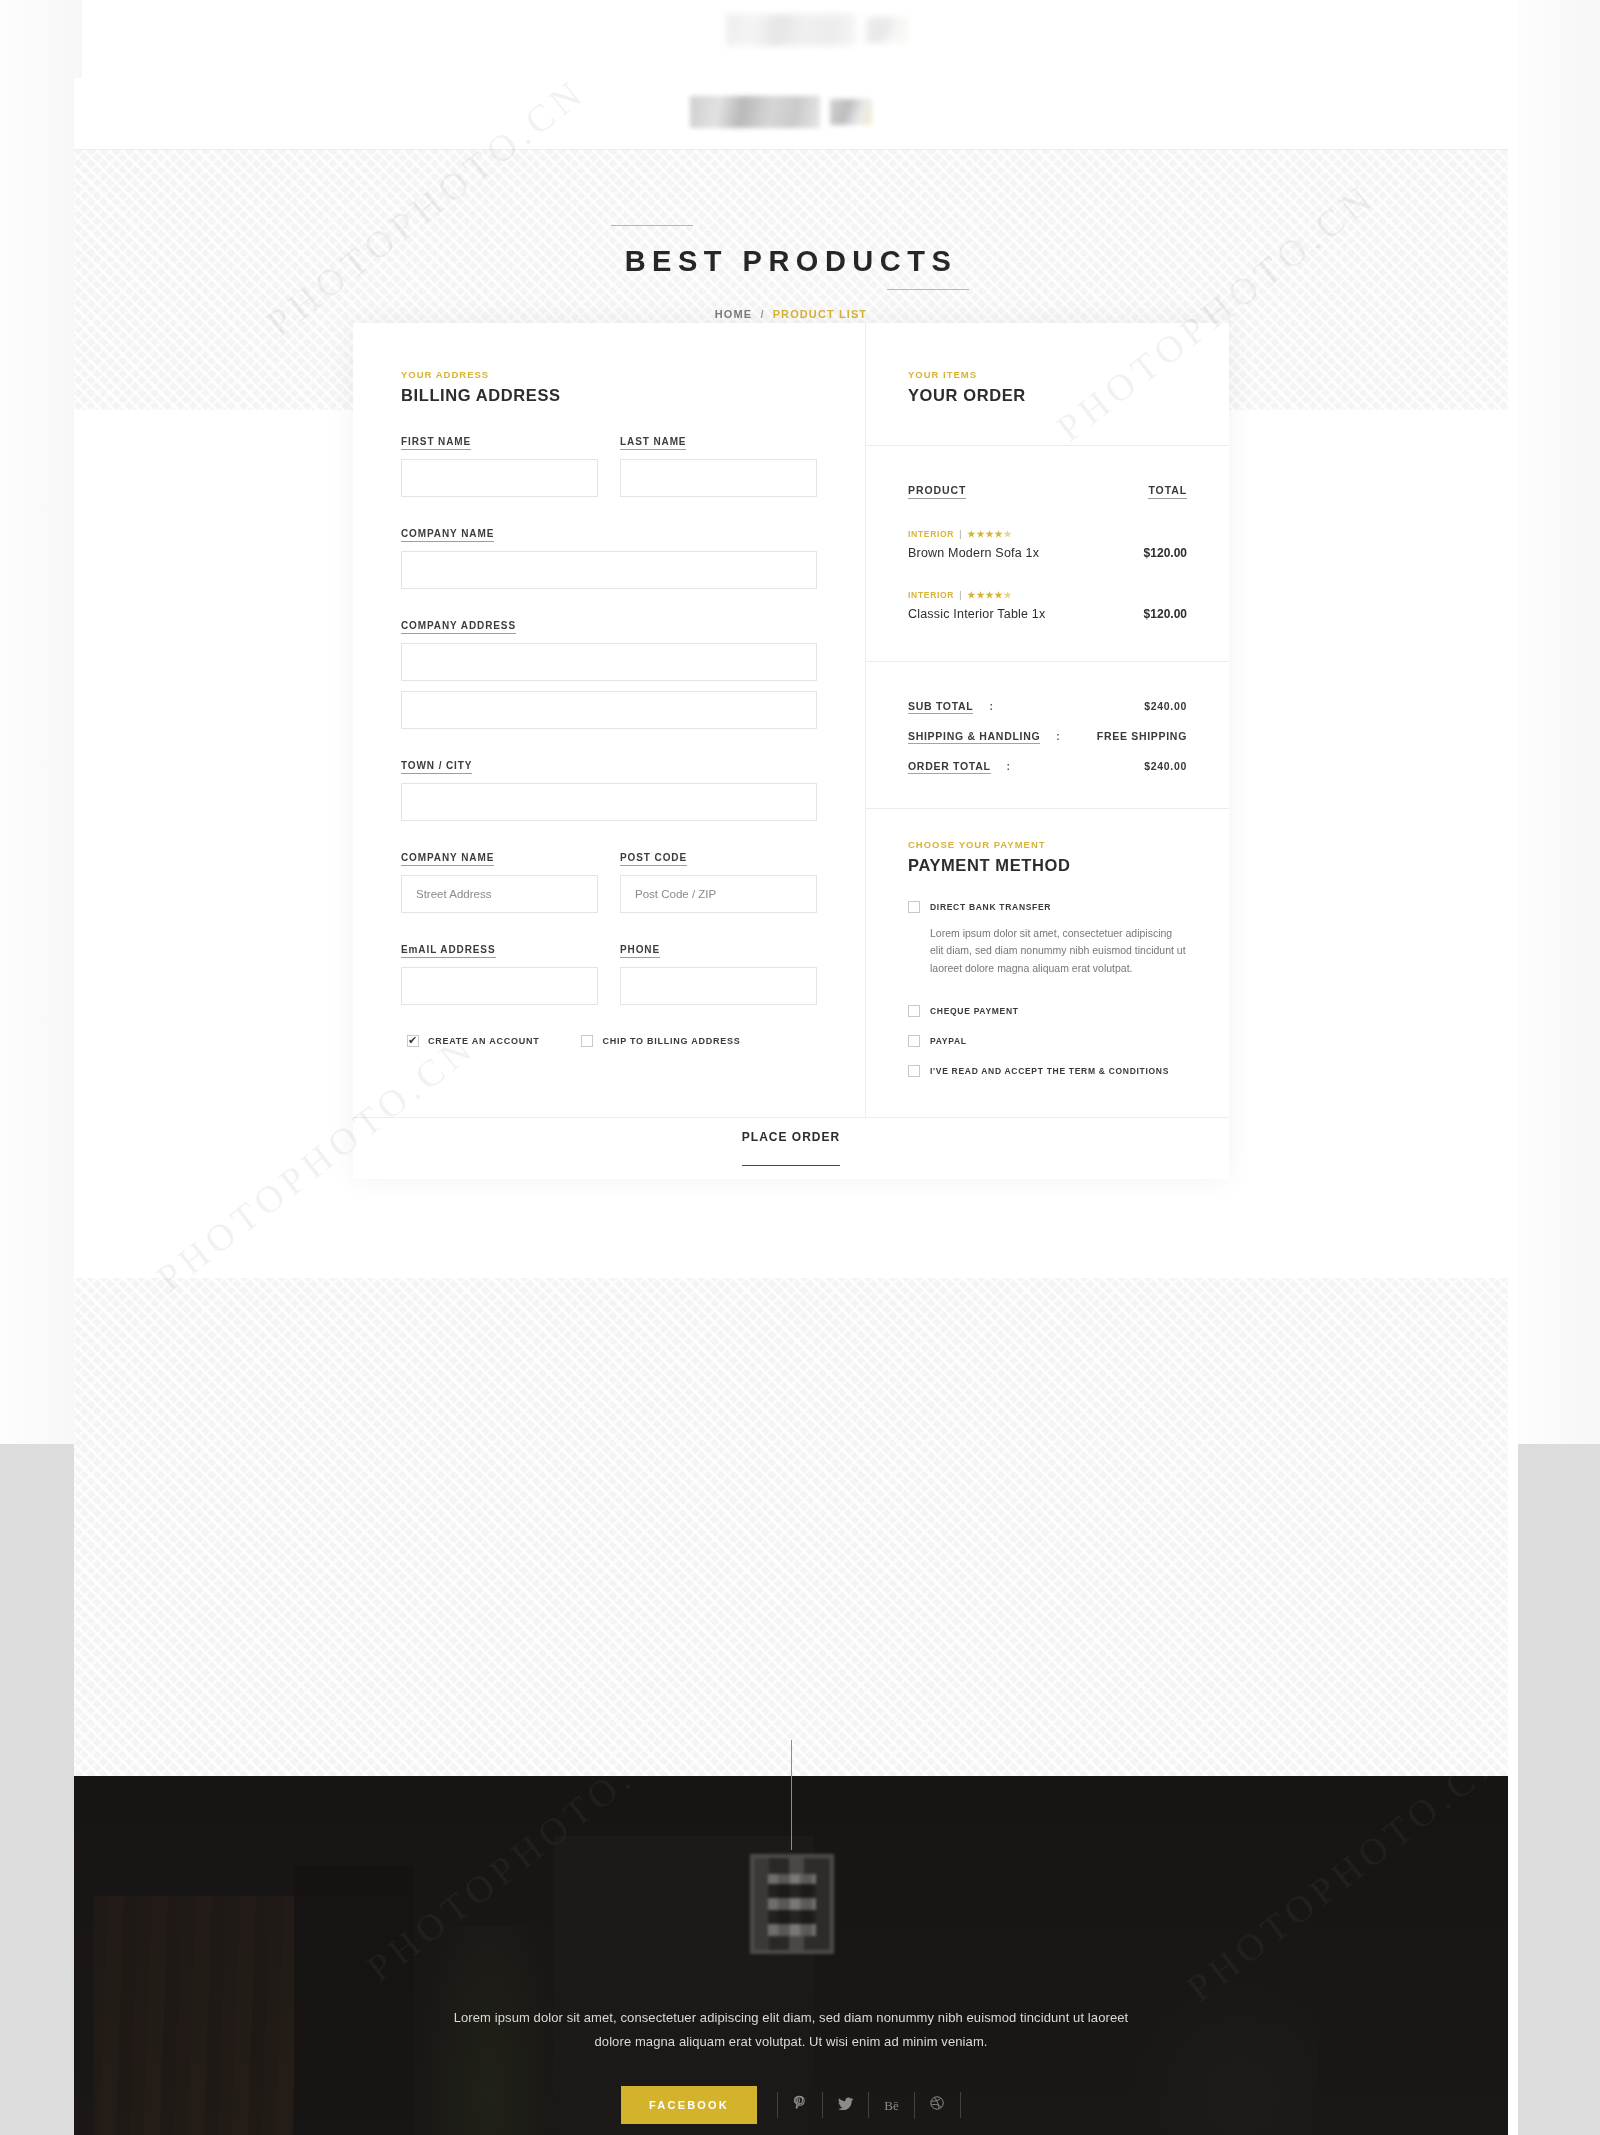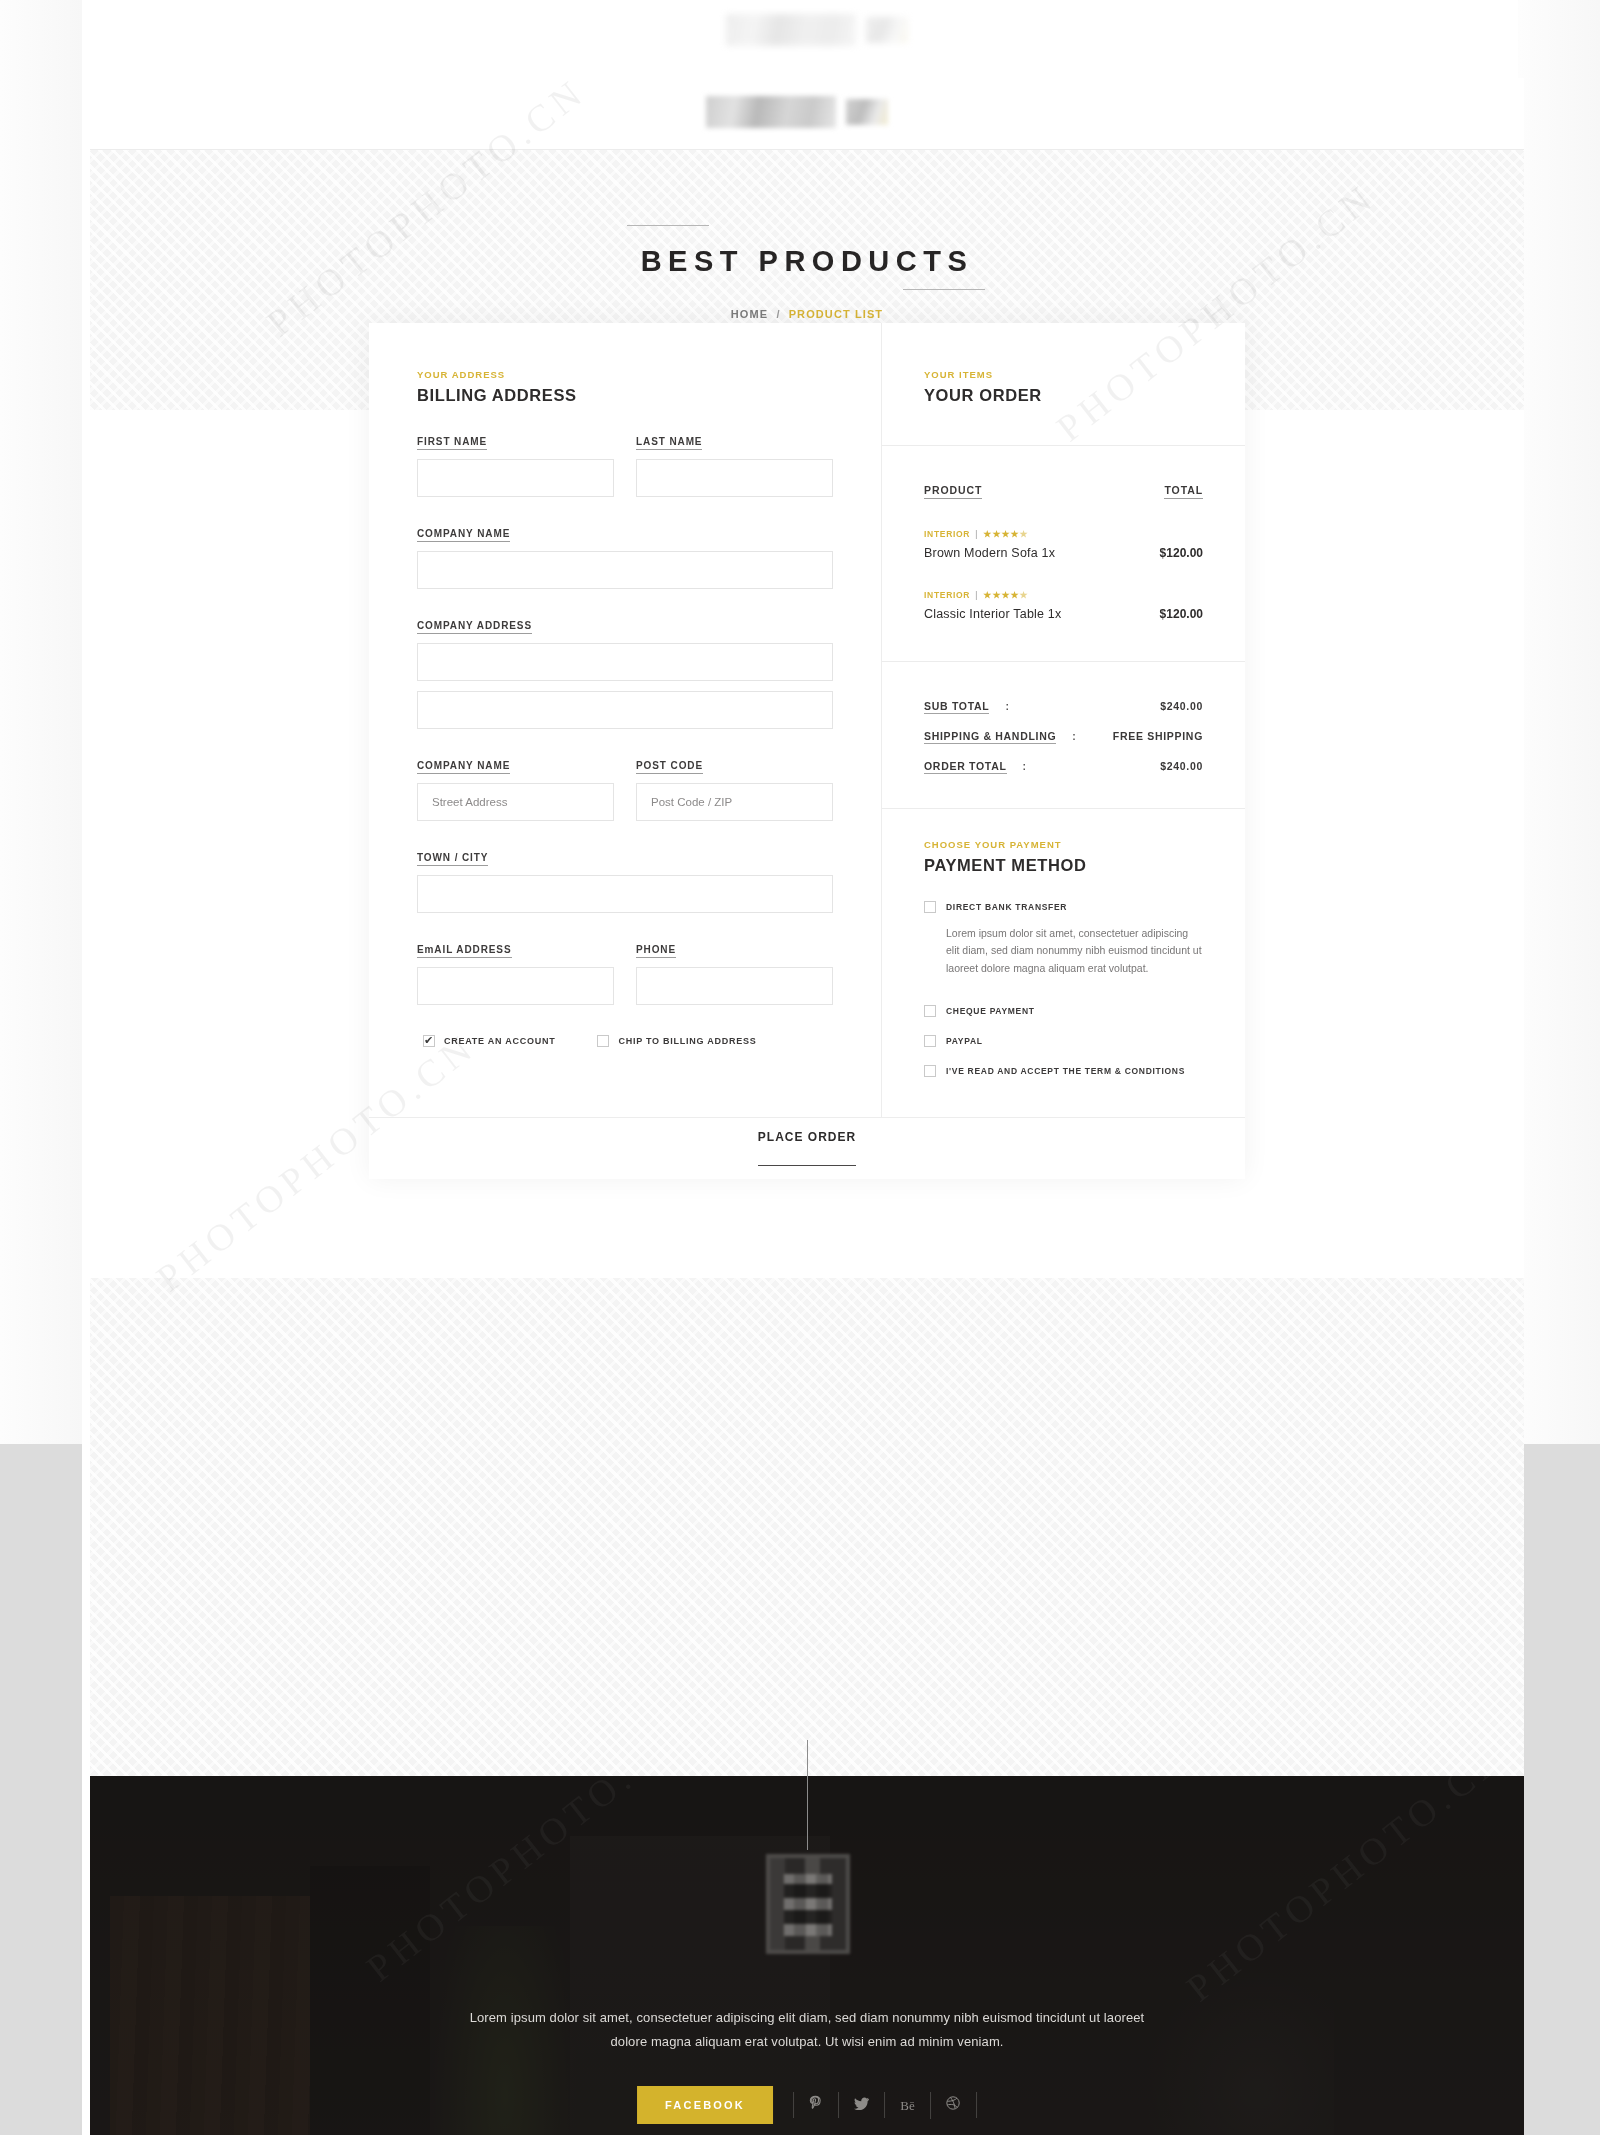--- a/index.html
+++ b/index.html
@@ -35,21 +35,21 @@
     position: absolute;
     width: 82px;
     background: #dcdcdc;
   }
   .margin-grey.left { left: 0; top: 1444px; height: 691px; }
   .margin-grey.right { right: 0; top: 1444px; height: 691px; }
 
   
   #browser {
     position: absolute;
-    left: 90px;
+    left: 74px;
     top: 78px;
     width: 1434px;
     height: 2057px;
     background: #f9a8d4;
     overflow: hidden;
   }
 
   
   #browser-bar {
     position: relative;
@@ -582,34 +582,34 @@
             <span class="field-label">COMPANY NAME</span>
             <input class="txt" value="" style="">
           </div>
 
           <div class="fgroup">
             <span class="field-label">COMPANY ADDRESS</span>
             <input class="txt" value="" style="">
             <input class="txt" style="margin-top: 10px;" value="">
           </div>
 
+          <div class="fgroup">
+            <span class="field-label">TOWN / CITY</span>
+            <input class="txt" value="" style="">
+          </div>
+
           <div class="fgroup frow">
             <div class="fcell">
               <span class="field-label">COMPANY NAME</span>
               <input class="txt" placeholder="Street Address" style="">
             </div>
             <div class="fcell">
               <span class="field-label">POST CODE</span>
               <input class="txt" placeholder="Post Code / ZIP" style="">
             </div>
-          </div>
-
-          <div class="fgroup">
-            <span class="field-label">TOWN / CITY</span>
-            <input class="txt" value="" style="">
           </div>
 
           <div class="fgroup frow">
             <div class="fcell">
               <span class="field-label">EmAIL ADDRESS</span>
               <input class="txt" value="" style="">
             </div>
             <div class="fcell">
               <span class="field-label">PHONE</span>
               <input class="txt" value="" style="">

